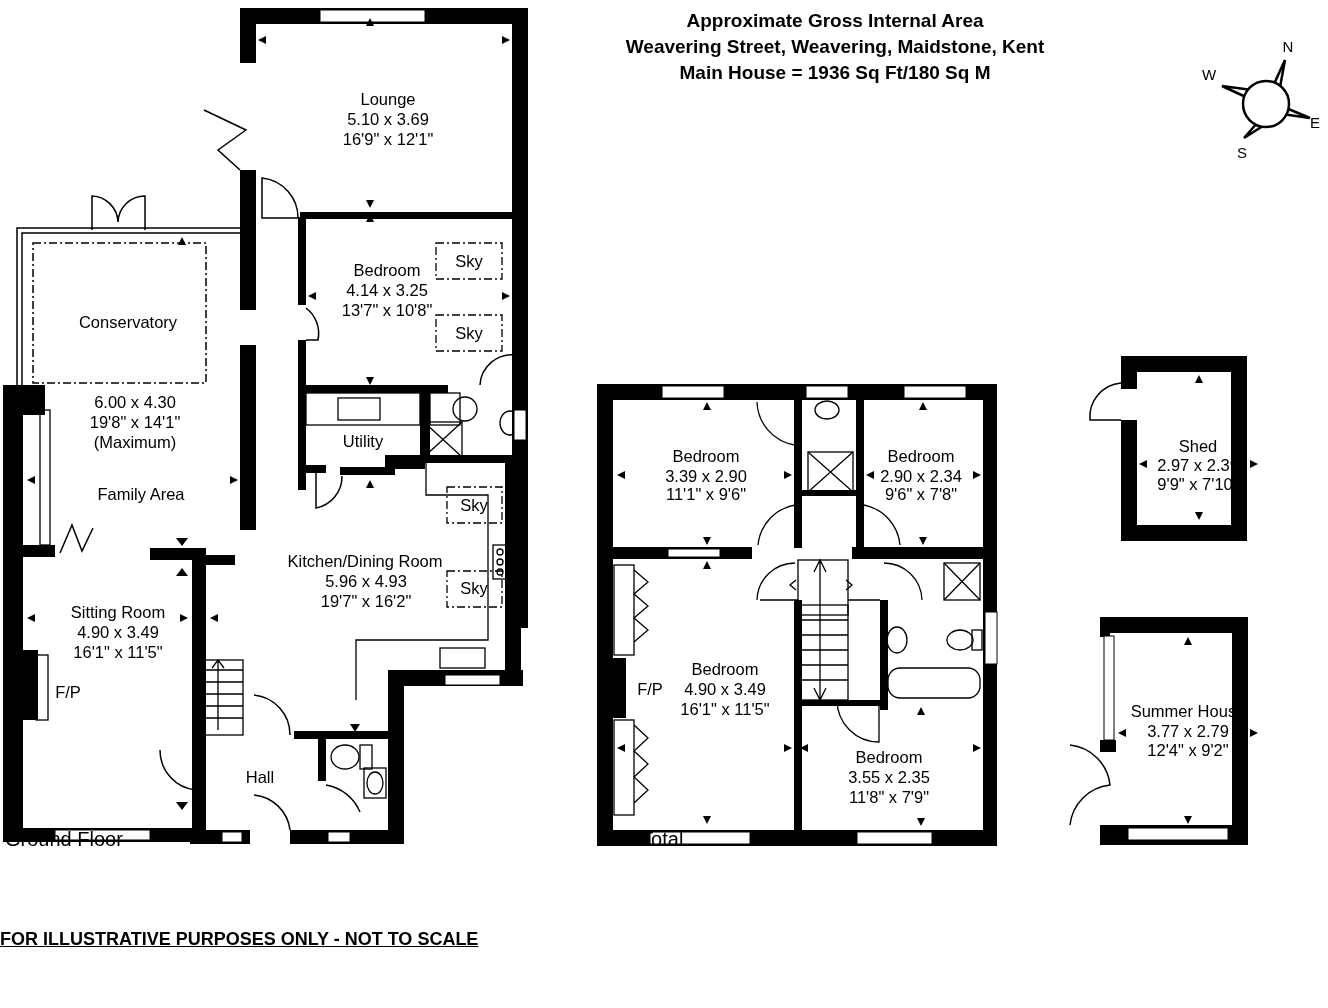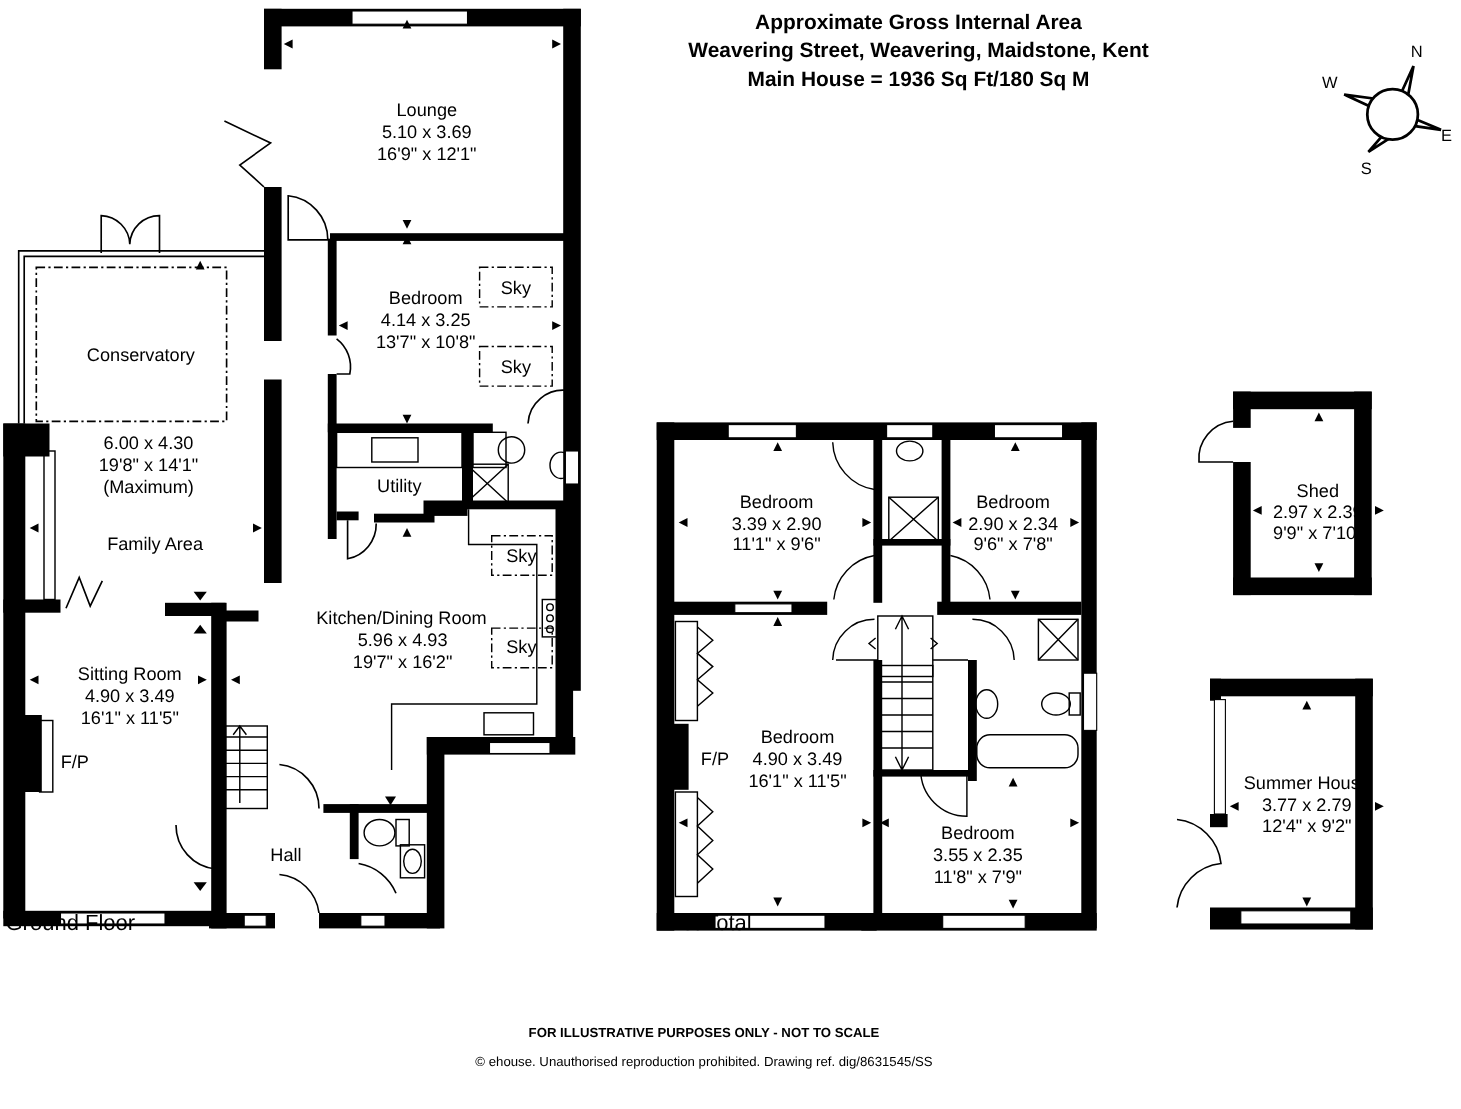--- a/index.html
+++ b/index.html
@@ -1,21 +1,21 @@
 <!DOCTYPE html>
 <html><head>
 <meta charset="utf-8">
 <style>
   html, body { margin:0; padding:0; background:#ffffff; }
   body { width:1328px; height:1008px; position:relative; overflow:hidden; font-family:"Liberation Sans", sans-serif; color:#000; }
   .abs { position:absolute; }
   .header { left:540px; top:8px; width:590px; text-align:center; font-weight:bold; font-size:19px; line-height:26px; }
   .header div { white-space:nowrap; }
   .floor-label { font-weight:normal; font-size:20px; top:828px; }
-  .footer { left:0; top:926px; width:1280px; text-align:center; font-size:12px; line-height:26px; }
+  .footer { left:0; top:926px; width:1280px; font-size:18px; line-height:26px;text-decoration:underline; }
   .footer .bold { font-weight:bold; }
   svg { position:absolute; left:0; top:0; }
   .room-text { font-family:"Liberation Sans", sans-serif; font-size:16.5px; fill:#000; text-anchor:middle; }
   .compass-text { font-family:"Liberation Sans", sans-serif; font-size:15px; fill:#000; text-anchor:middle; }
 </style>
 </head>
 <body>
 
 <div class="abs header">
   <div>Approximate Gross Internal Area</div>
@@ -322,14 +322,13 @@
   <text class="room-text" x="1188" y="717">Summer House</text>
   <text class="room-text" x="1188" y="737">3.77 x 2.79</text>
   <text class="room-text" x="1188" y="756">12'4" x 9'2"</text>
 </svg>
 
 <div class="abs floor-label" style="left:5px;">Ground Floor</div>
 <div class="abs floor-label" style="left:597px;">First Total</div>
 
 <div class="abs footer">
   <div class="bold">FOR ILLUSTRATIVE PURPOSES ONLY - NOT TO SCALE</div>
-  <div>© ehouse. Unauthorised reproduction prohibited. Drawing ref. dig/8631545/SS</div>
 </div>
 
 </body></html>

